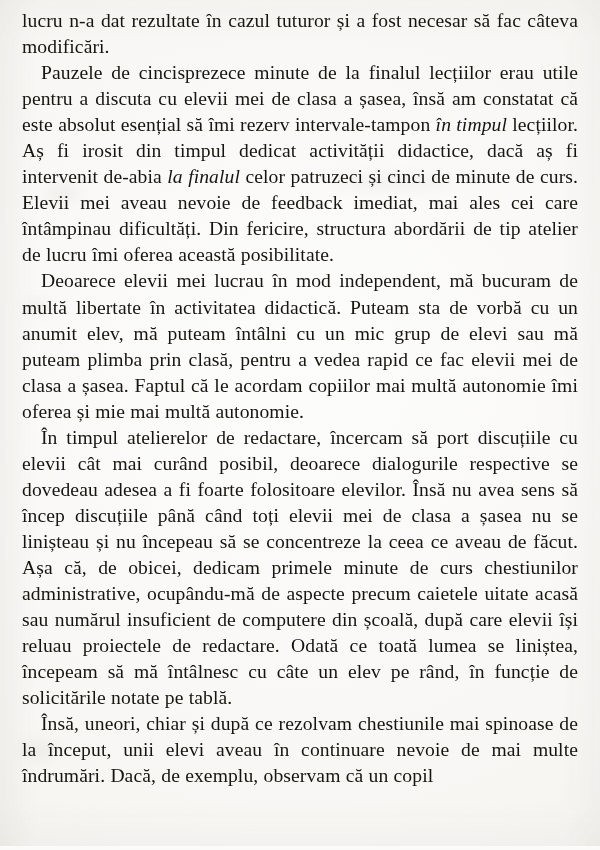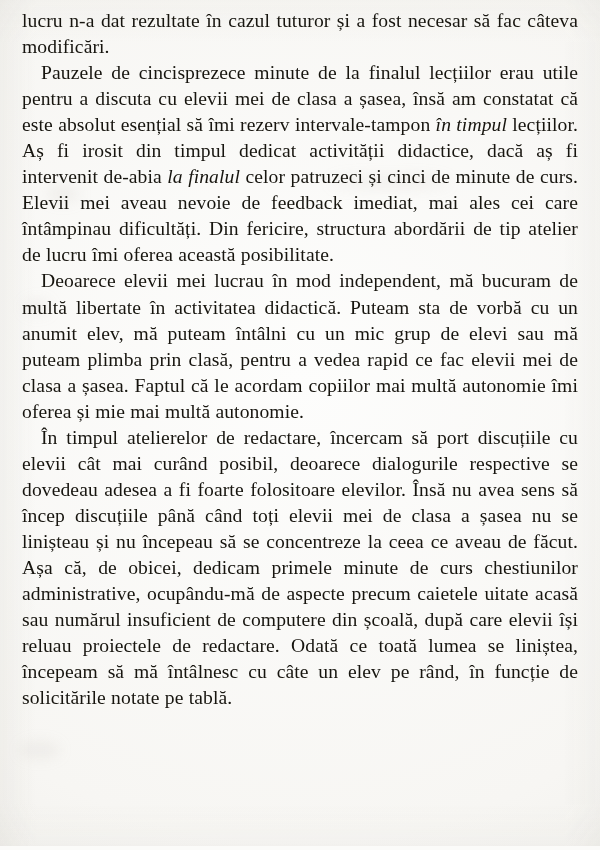--- a/index.html
+++ b/index.html
@@ -77,15 +77,16 @@
   <div class="smudge" style="left:46px; top:186px; width:34px; height:16px;"></div>
   <div class="smudge" style="left:330px; top:176px; width:120px; height:12px;"></div>
   <div class="smudge" style="left:24px; top:300px; width:26px; height:14px;"></div>
   <div class="smudge" style="left:20px; top:742px; width:40px; height:16px;"></div>
 
   <div class="textblock">
       <p class="para first"><span>lucru n-a dat rezultate în cazul tuturor și a fost necesar să fac câteva modificări.</span></p>
       <p class="para"><span>Pauzele de cincisprezece minute de la finalul lecțiilor erau utile pentru a discuta cu elevii mei de clasa a șasea, însă am constatat că este absolut esențial să îmi rezerv intervale-tampon </span><em>în timpul</em><span> lecțiilor. Aș fi irosit din timpul dedicat activității didactice, dacă aș fi intervenit de-abia </span><em>la finalul</em><span> celor patruzeci și cinci de minute de curs. Elevii mei aveau nevoie de feedback imediat, mai ales cei care întâmpinau dificultăți. Din fericire, structura abordării de tip atelier de lucru îmi oferea această posibilitate.</span></p>
       <p class="para"><span>Deoarece elevii mei lucrau în mod independent, mă bucuram de multă libertate în activitatea didactică. Puteam sta de vorbă cu un anumit elev, mă puteam întâlni cu un mic grup de elevi sau mă puteam plimba prin clasă, pentru a vedea rapid ce fac elevii mei de clasa a șasea. Faptul că le acordam copiilor mai multă autonomie îmi oferea și mie mai multă autonomie.</span></p>
       <p class="para"><span>În timpul atelierelor de redactare, încercam să port discuțiile cu elevii cât mai curând posibil, deoarece dialogurile respective se dovedeau adesea a fi foarte folositoare elevilor. Însă nu avea sens să încep discuțiile până când toți elevii mei de clasa a șasea nu se linișteau și nu începeau să se concentreze la ceea ce aveau de făcut. Așa că, de obicei, dedicam primele minute de curs chestiunilor administrative, ocupându-mă de aspecte precum caietele uitate acasă sau numărul insuficient de computere din școală, după care elevii își reluau proiectele de redactare. Odată ce toată lumea se liniștea, începeam să mă întâlnesc cu câte un elev pe rând, în funcție de solicitările notate pe tablă.</span></p>
+      <p class="para"><span>Însă, uneori, chiar și după ce rezolvam chestiunile mai spinoase de la început, unii elevi aveau în continuare nevoie de mai multe îndrumări. Dacă, de exemplu, observam că un copil</span></p>
     </div>
 
 </div>
 
 </body></html>

